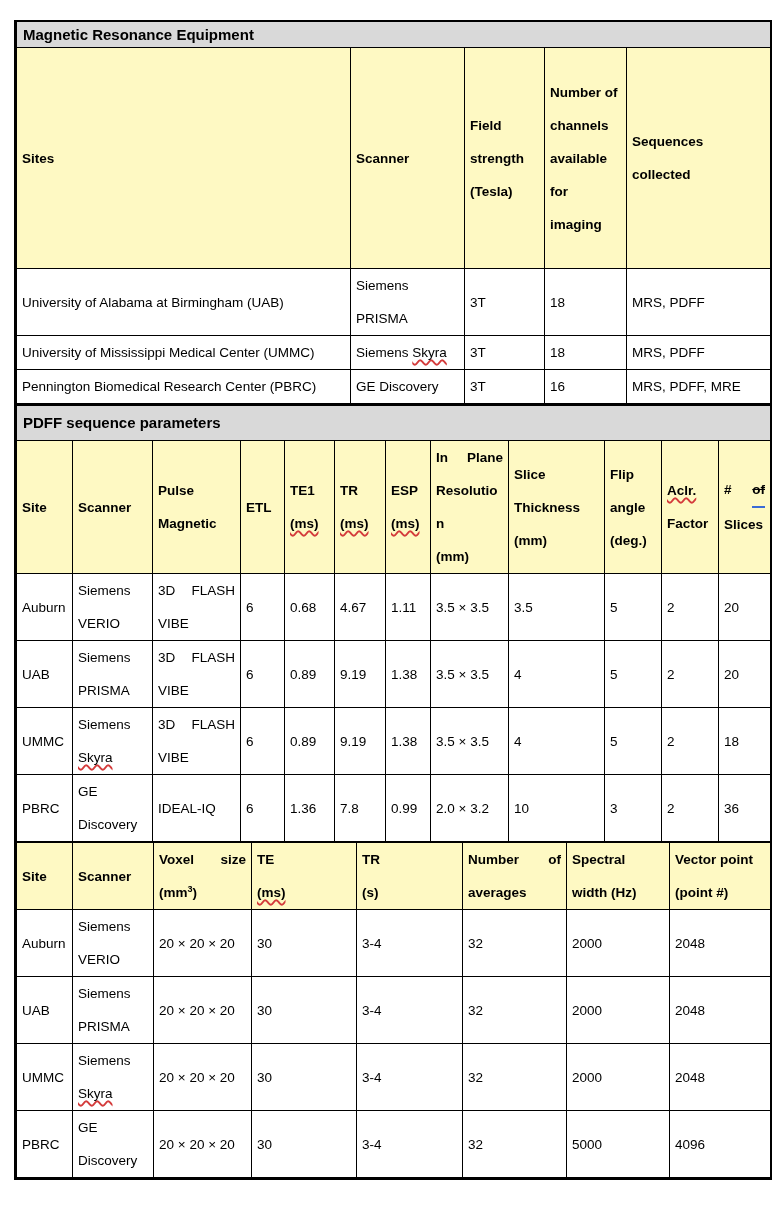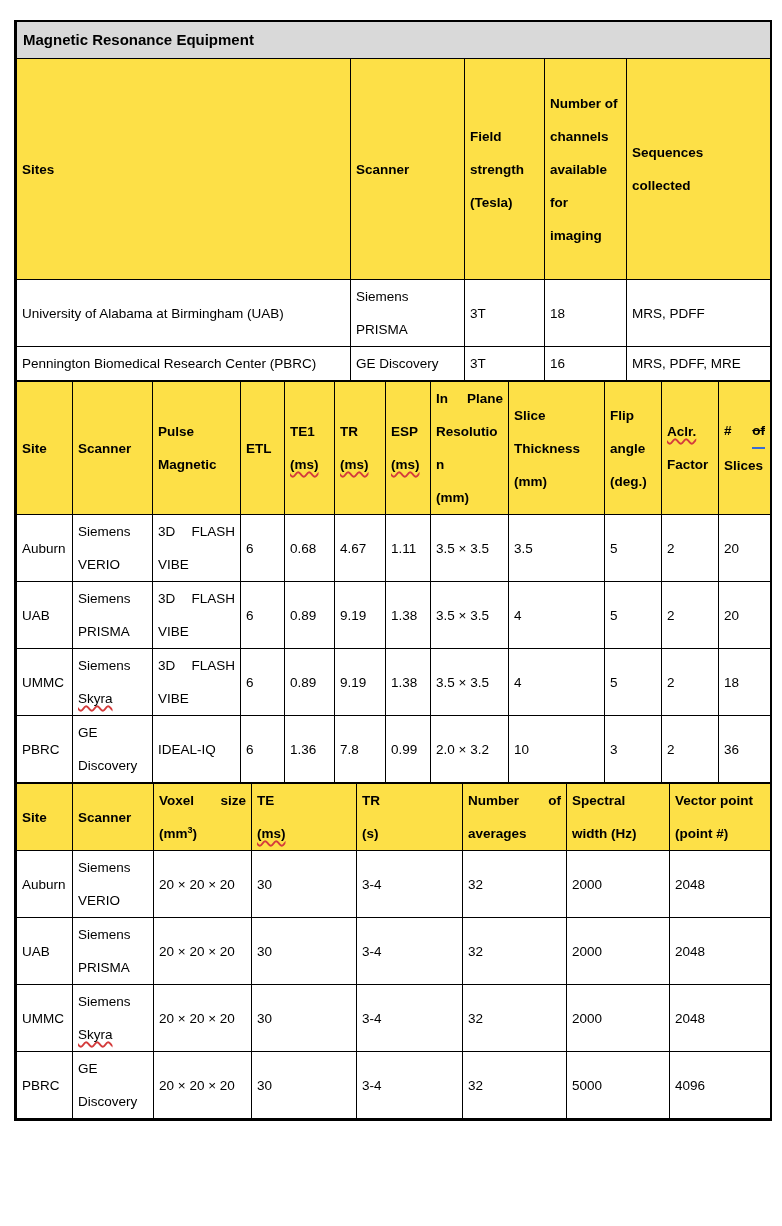--- a/index.html
+++ b/index.html
@@ -1,26 +1,26 @@
 <!DOCTYPE html>
 <html><head>
 <meta charset="utf-8">
 <style>
   html,body{margin:0;padding:0;background:#ffffff;}
   body{font-family:"Liberation Sans","DejaVu Sans",sans-serif;color:#000;}
   .doc{width:754px;margin:20px 14px 18px 14px;border:2px solid #000;}
   table{border-collapse:collapse;table-layout:fixed;width:100%;font-size:13.5px;}
   td,th{border:1px solid #000;padding:0 5px;vertical-align:middle;
         line-height:33px;overflow:hidden;word-wrap:break-word;}
-  th{font-weight:bold;background:#fde047;text-align:left;}
+  th{font-weight:bold;background:#fef9c3;text-align:left;}
   tbody td{text-align:justify;background:#ffffff;}
   tr.band td{background:#d9d9d9;font-weight:bold;font-size:15px;
              border-top:2px solid #000;height:34px;line-height:34px;
              padding:0 6px;text-align:left;}
-  tr.band.first td{border-top:none;height:36px;line-height:24px;}
+  tr.band.first td{border-top:none;height:25px;line-height:24px;}
   tr.t1-head th{height:220px;}
   tr.t2-head th{height:102px;}
   tr.t3-head th{height:66px;}
   .hl{line-height:33px;}
   .hl.spread{display:flex;justify-content:space-between;}
   .sp-err{text-decoration:underline wavy #d43b3b;text-decoration-thickness:1.5px;
           text-underline-offset:2px;text-decoration-skip-ink:none;}
   .strike{text-decoration:line-through;text-decoration-color:#000;}
   .blue-u{border-bottom:2px solid #3a6bd6;}
   sup{font-size:9px;vertical-align:super;line-height:0;}
@@ -57,20 +57,27 @@
           </th>
           <th>
             <div class="hl"><span>Sequences collected</span></div>
           </th>
         </tr>
     </thead>
     <tbody>
         <tr>
           <td>University of Alabama at Birmingham (UAB)</td>
           <td>Siemens PRISMA</td>
+          <td>3T</td>
+          <td>18</td>
+          <td>MRS, PDFF</td>
+        </tr>
+        <tr>
+          <td>University of Mississippi Medical Center (UMMC)</td>
+          <td>Siemens <span class="sp-err">Skyra</span></td>
           <td>3T</td>
           <td>18</td>
           <td>MRS, PDFF</td>
         </tr>
         <tr>
           <td>Pennington Biomedical Research Center (PBRC)</td>
           <td>GE Discovery</td>
           <td>3T</td>
           <td>16</td>
           <td>MRS, PDFF, MRE</td>
@@ -87,20 +94,23 @@
         <col style="width: 50px;">
         <col style="width: 51px;">
         <col style="width: 45px;">
         <col style="width: 78px;">
         <col style="width: 96px;">
         <col style="width: 57px;">
         <col style="width: 57px;">
         <col style="width: 52px;">
       </colgroup>
     <thead>
+      <tr class="band">
+        <td colspan="12">PDFF sequence parameters</td>
+      </tr>
       <tr class="t2-head">
           <th>
             <div class="hl"><span>Site</span></div>
           </th>
           <th>
             <div class="hl"><span>Scanner</span></div>
           </th>
           <th>
             <div class="hl"><span>Pulse</span></div>
             <div class="hl"><span>Magnetic</span></div>

